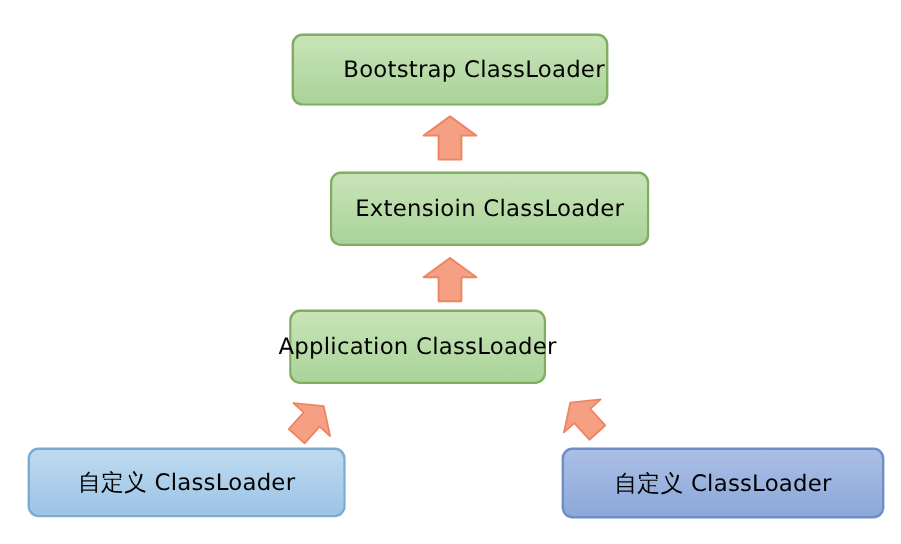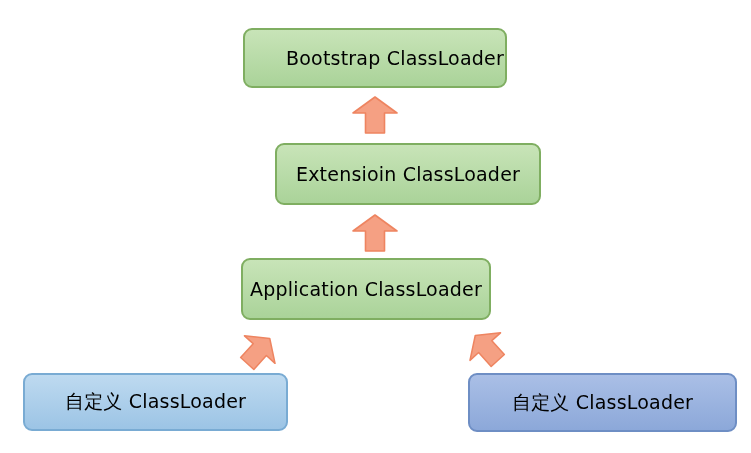--- a/index.html
+++ b/index.html
@@ -34,21 +34,21 @@
   .node.blue-light {
     background: linear-gradient(180deg, var(--blue-left-fill-top), var(--blue-left-fill-bottom));
     border: 2px solid var(--blue-left-border);
   }
   .node.blue-dark {
     background: linear-gradient(180deg, var(--blue-right-fill-top), var(--blue-right-fill-bottom));
     border: 2px solid var(--blue-right-border);
   }
   #n-bootstrap   { left: 243px; top: 28px;  width: 264px; height: 60px; padding-left: 40px; }
   #n-extension   { left: 241px; top: 143px; width: 266px; height: 62px; margin-left: 34px; }
-  #n-application { left: 241px; top: 258px; width: 250px; height: 62px; }
+  #n-application { left: 241px; top: 258px; width: 214px; height: 62px; }
   #n-custom-left  { left: 23px;  top: 373px; width: 265px; height: 58px; }
   #n-custom-right { left: 468px; top: 373px; width: 269px; height: 59px; }
 
   .arrow { position: absolute; overflow: visible; }
   #a-up-1 { left: 352px; top: 96px;  width: 46px; height: 38px; }
   #a-up-2 { left: 352px; top: 214px; width: 46px; height: 38px; }
   #a-diag-left  { left: 237px; top: 332px; width: 43px; height: 38px; transform: rotate(42deg); }
   #a-diag-right { left: 465px; top: 329px; width: 43px; height: 38px; transform: rotate(-42deg); }
 </style>
 </head>

